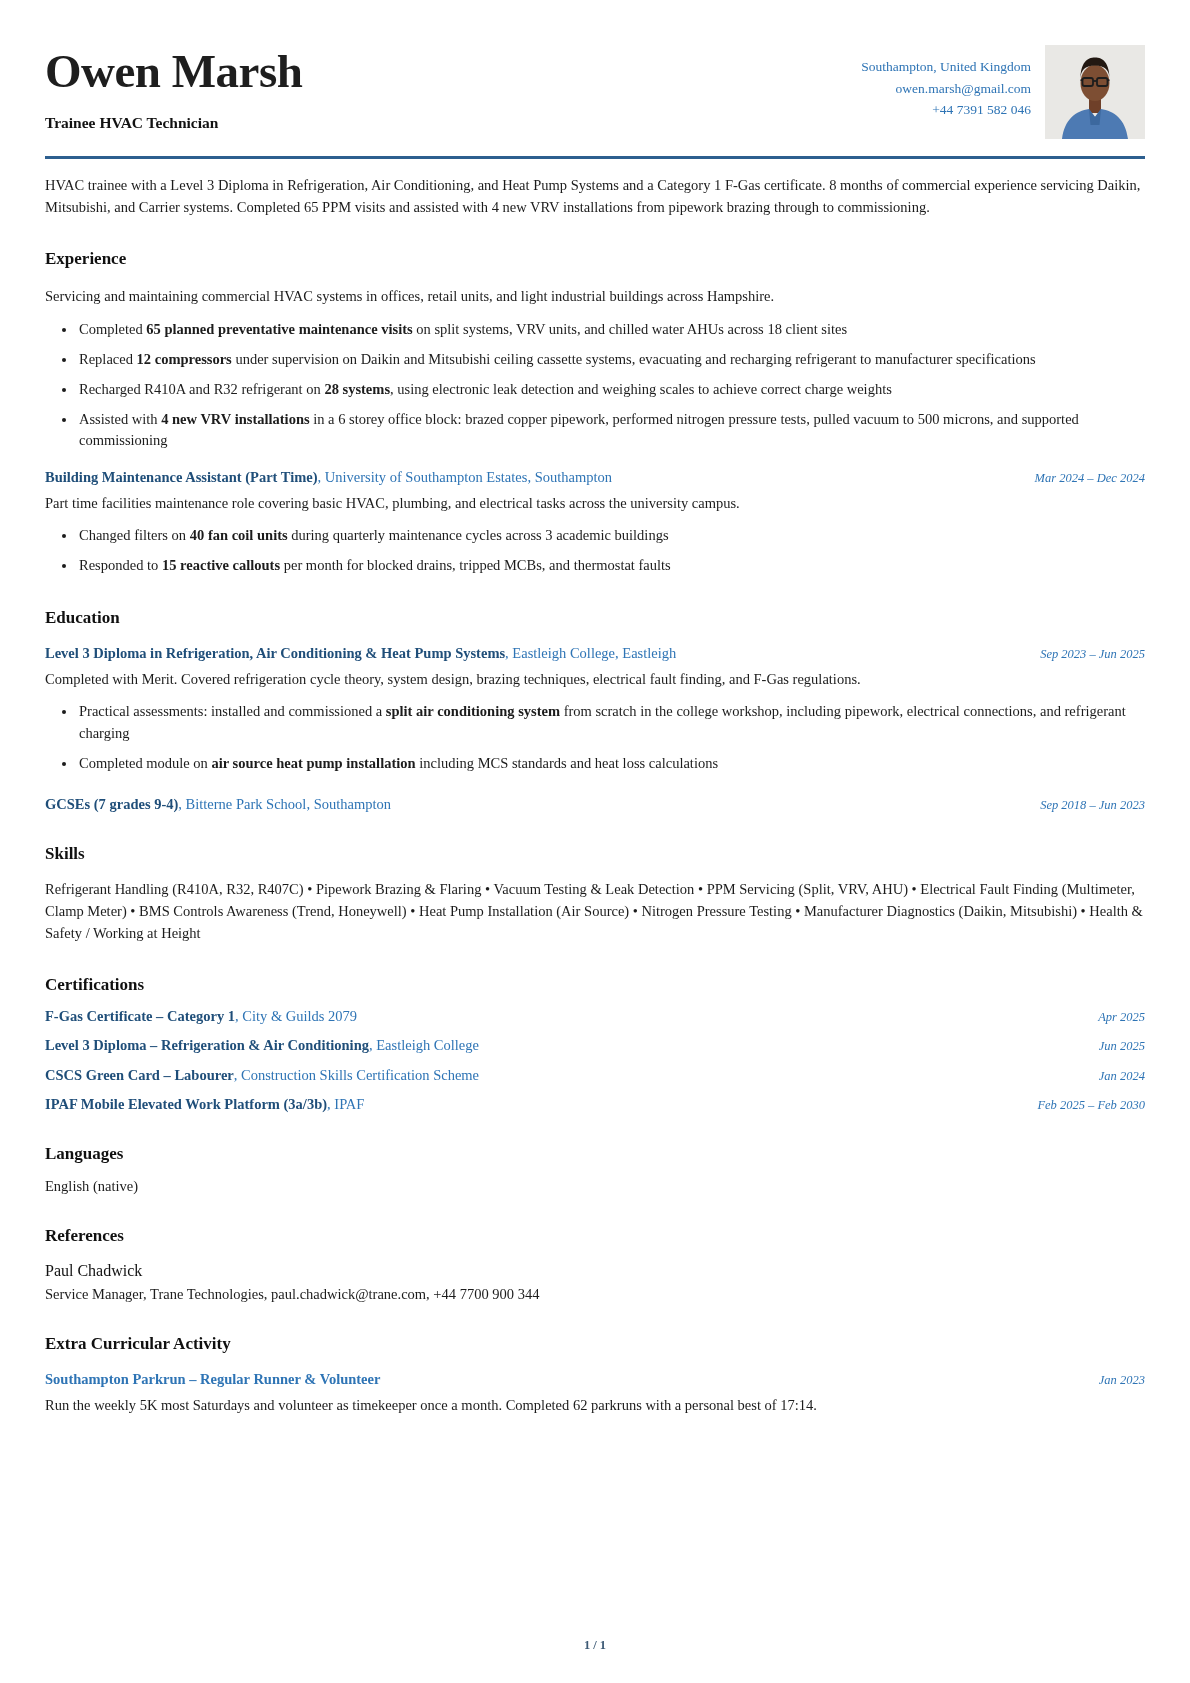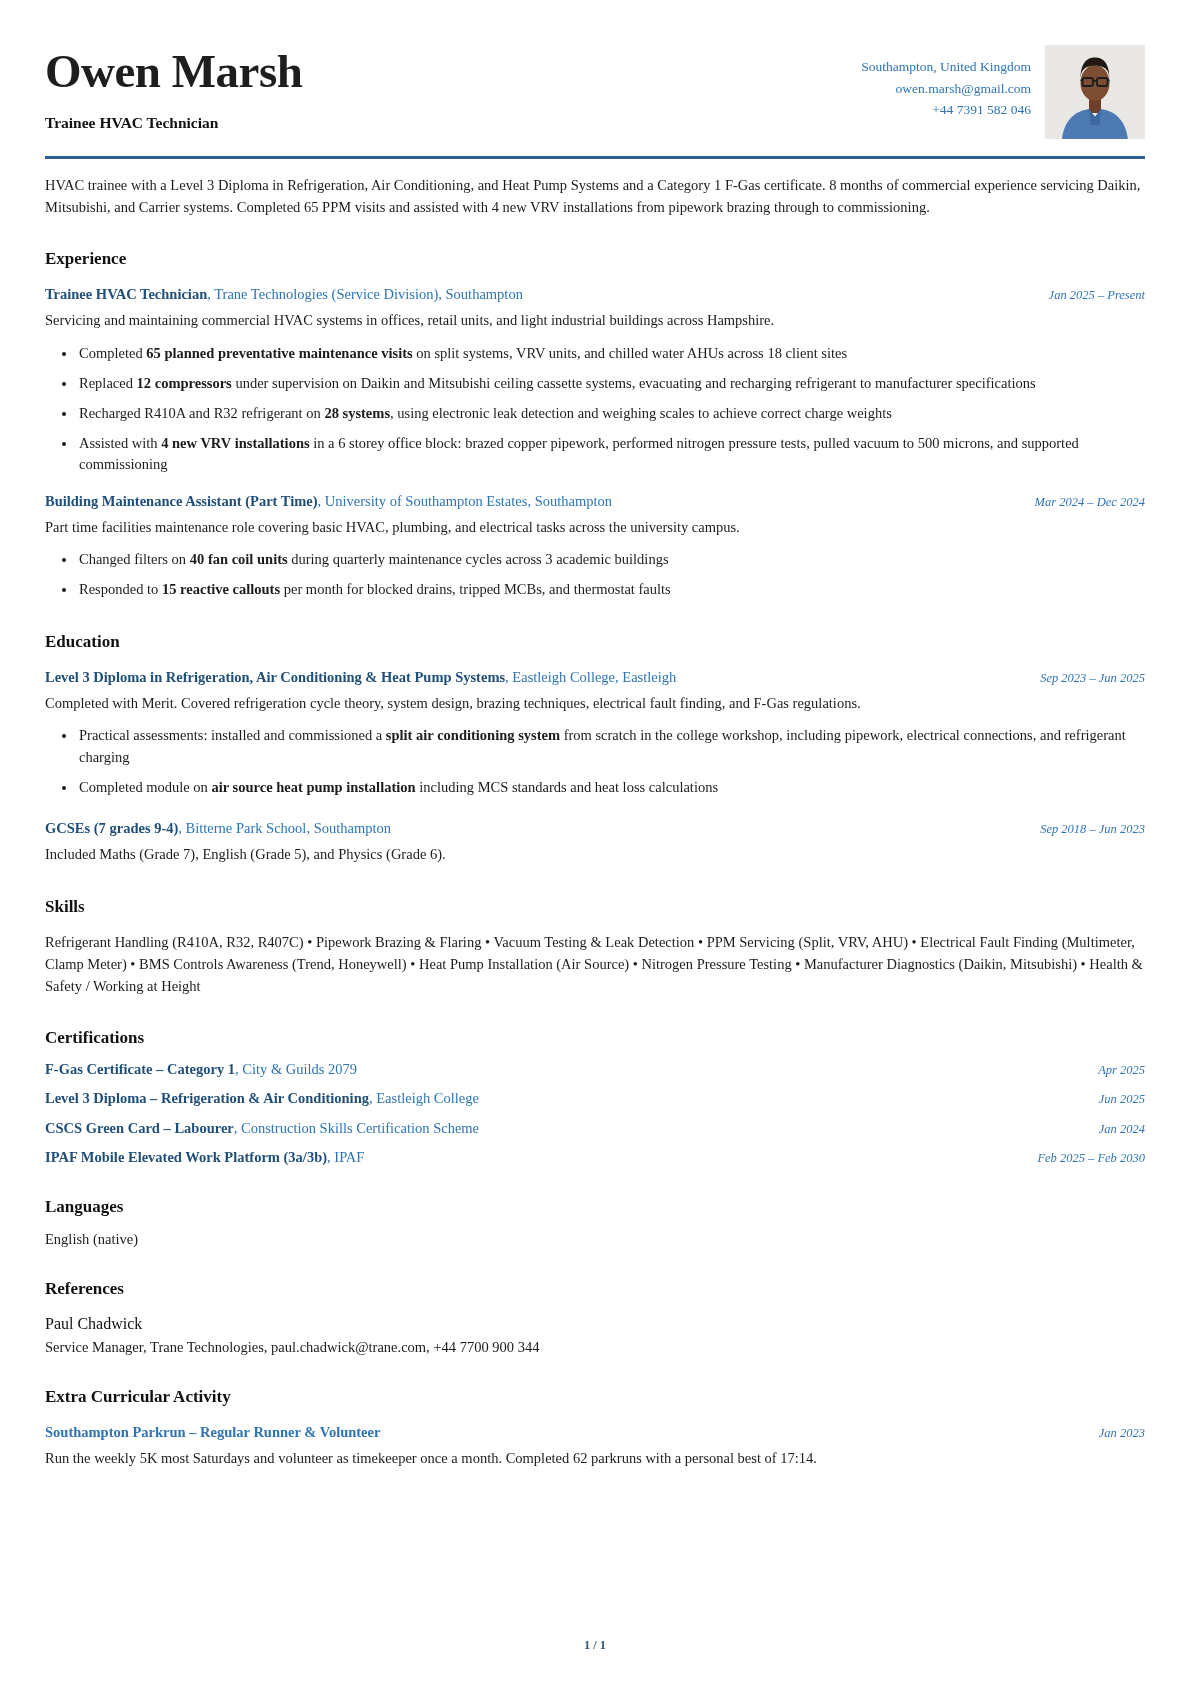--- a/index.html
+++ b/index.html
@@ -165,24 +165,20 @@
     </svg>
   </div>
   <hr class="header-rule">
 
   <div class="summary">HVAC trainee with a Level 3 Diploma in Refrigeration, Air Conditioning, and Heat Pump Systems and a Category 1 F-Gas certificate. 8 months of commercial experience servicing Daikin, Mitsubishi, and Carrier systems. Completed 65 PPM visits and assisted with 4 new VRV installations from pipework brazing through to commissioning.</div>
 
   <div class="section">
     <h2 class="section-heading">Experience</h2>
 
     <div class="entry">
-      <div class="entry-head">
-        <div class="entry-title-line"><span class="t-dark">Trainee HVAC Technician</span><span class="t-blue">, Trane Technologies (Service Division), Southampton</span></div>
-        <div class="entry-date">Jan 2025 – Present</div>
-      </div>
       <div class="entry-desc">Servicing and maintaining commercial HVAC systems in offices, retail units, and light industrial buildings across Hampshire.</div>
       <ul class="bullets">
         <li><span>Completed </span><span class="b">65 planned preventative maintenance visits</span><span> on split systems, VRV units, and chilled water AHUs across 18 client sites</span></li>
         <li><span>Replaced </span><span class="b">12 compressors</span><span> under supervision on Daikin and Mitsubishi ceiling cassette systems, evacuating and recharging refrigerant to manufacturer specifications</span></li>
         <li><span>Recharged R410A and R32 refrigerant on </span><span class="b">28 systems</span><span>, using electronic leak detection and weighing scales to achieve correct charge weights</span></li>
         <li><span>Assisted with </span><span class="b">4 new VRV installations</span><span> in a 6 storey office block: brazed copper pipework, performed nitrogen pressure tests, pulled vacuum to 500 microns, and supported commissioning</span></li>
       </ul>
     </div>
 
     <div class="entry" style="">
@@ -211,21 +207,20 @@
         <li><span>Practical assessments: installed and commissioned a </span><span class="b">split air conditioning system</span><span> from scratch in the college workshop, including pipework, electrical connections, and refrigerant charging</span></li>
         <li><span>Completed module on </span><span class="b">air source heat pump installation</span><span> including MCS standards and heat loss calculations</span></li>
       </ul>
     </div>
 
     <div class="entry" style="margin-top:22px;">
       <div class="entry-head">
         <div class="entry-title-line"><span class="t-dark">GCSEs (7 grades 9-4)</span><span class="t-blue">, Bitterne Park School, Southampton</span></div>
         <div class="entry-date">Sep 2018 – Jun 2023</div>
       </div>
-      <div class="entry-desc">Included Maths (Grade 7), English (Grade 5), and Physics (Grade 6).</div>
     </div>
   </div>
 
   <div class="section">
     <h2 class="section-heading">Skills</h2>
     <div class="skills-text">Refrigerant Handling (R410A, R32, R407C) • Pipework Brazing &amp; Flaring • Vacuum Testing &amp; Leak Detection • PPM Servicing (Split, VRV, AHU) • Electrical Fault Finding (Multimeter, Clamp Meter) • BMS Controls Awareness (Trend, Honeywell) • Heat Pump Installation (Air Source) • Nitrogen Pressure Testing • Manufacturer Diagnostics (Daikin, Mitsubishi) • Health &amp; Safety / Working at Height</div>
   </div>
 
   <div class="section">
     <h2 class="section-heading">Certifications</h2>

